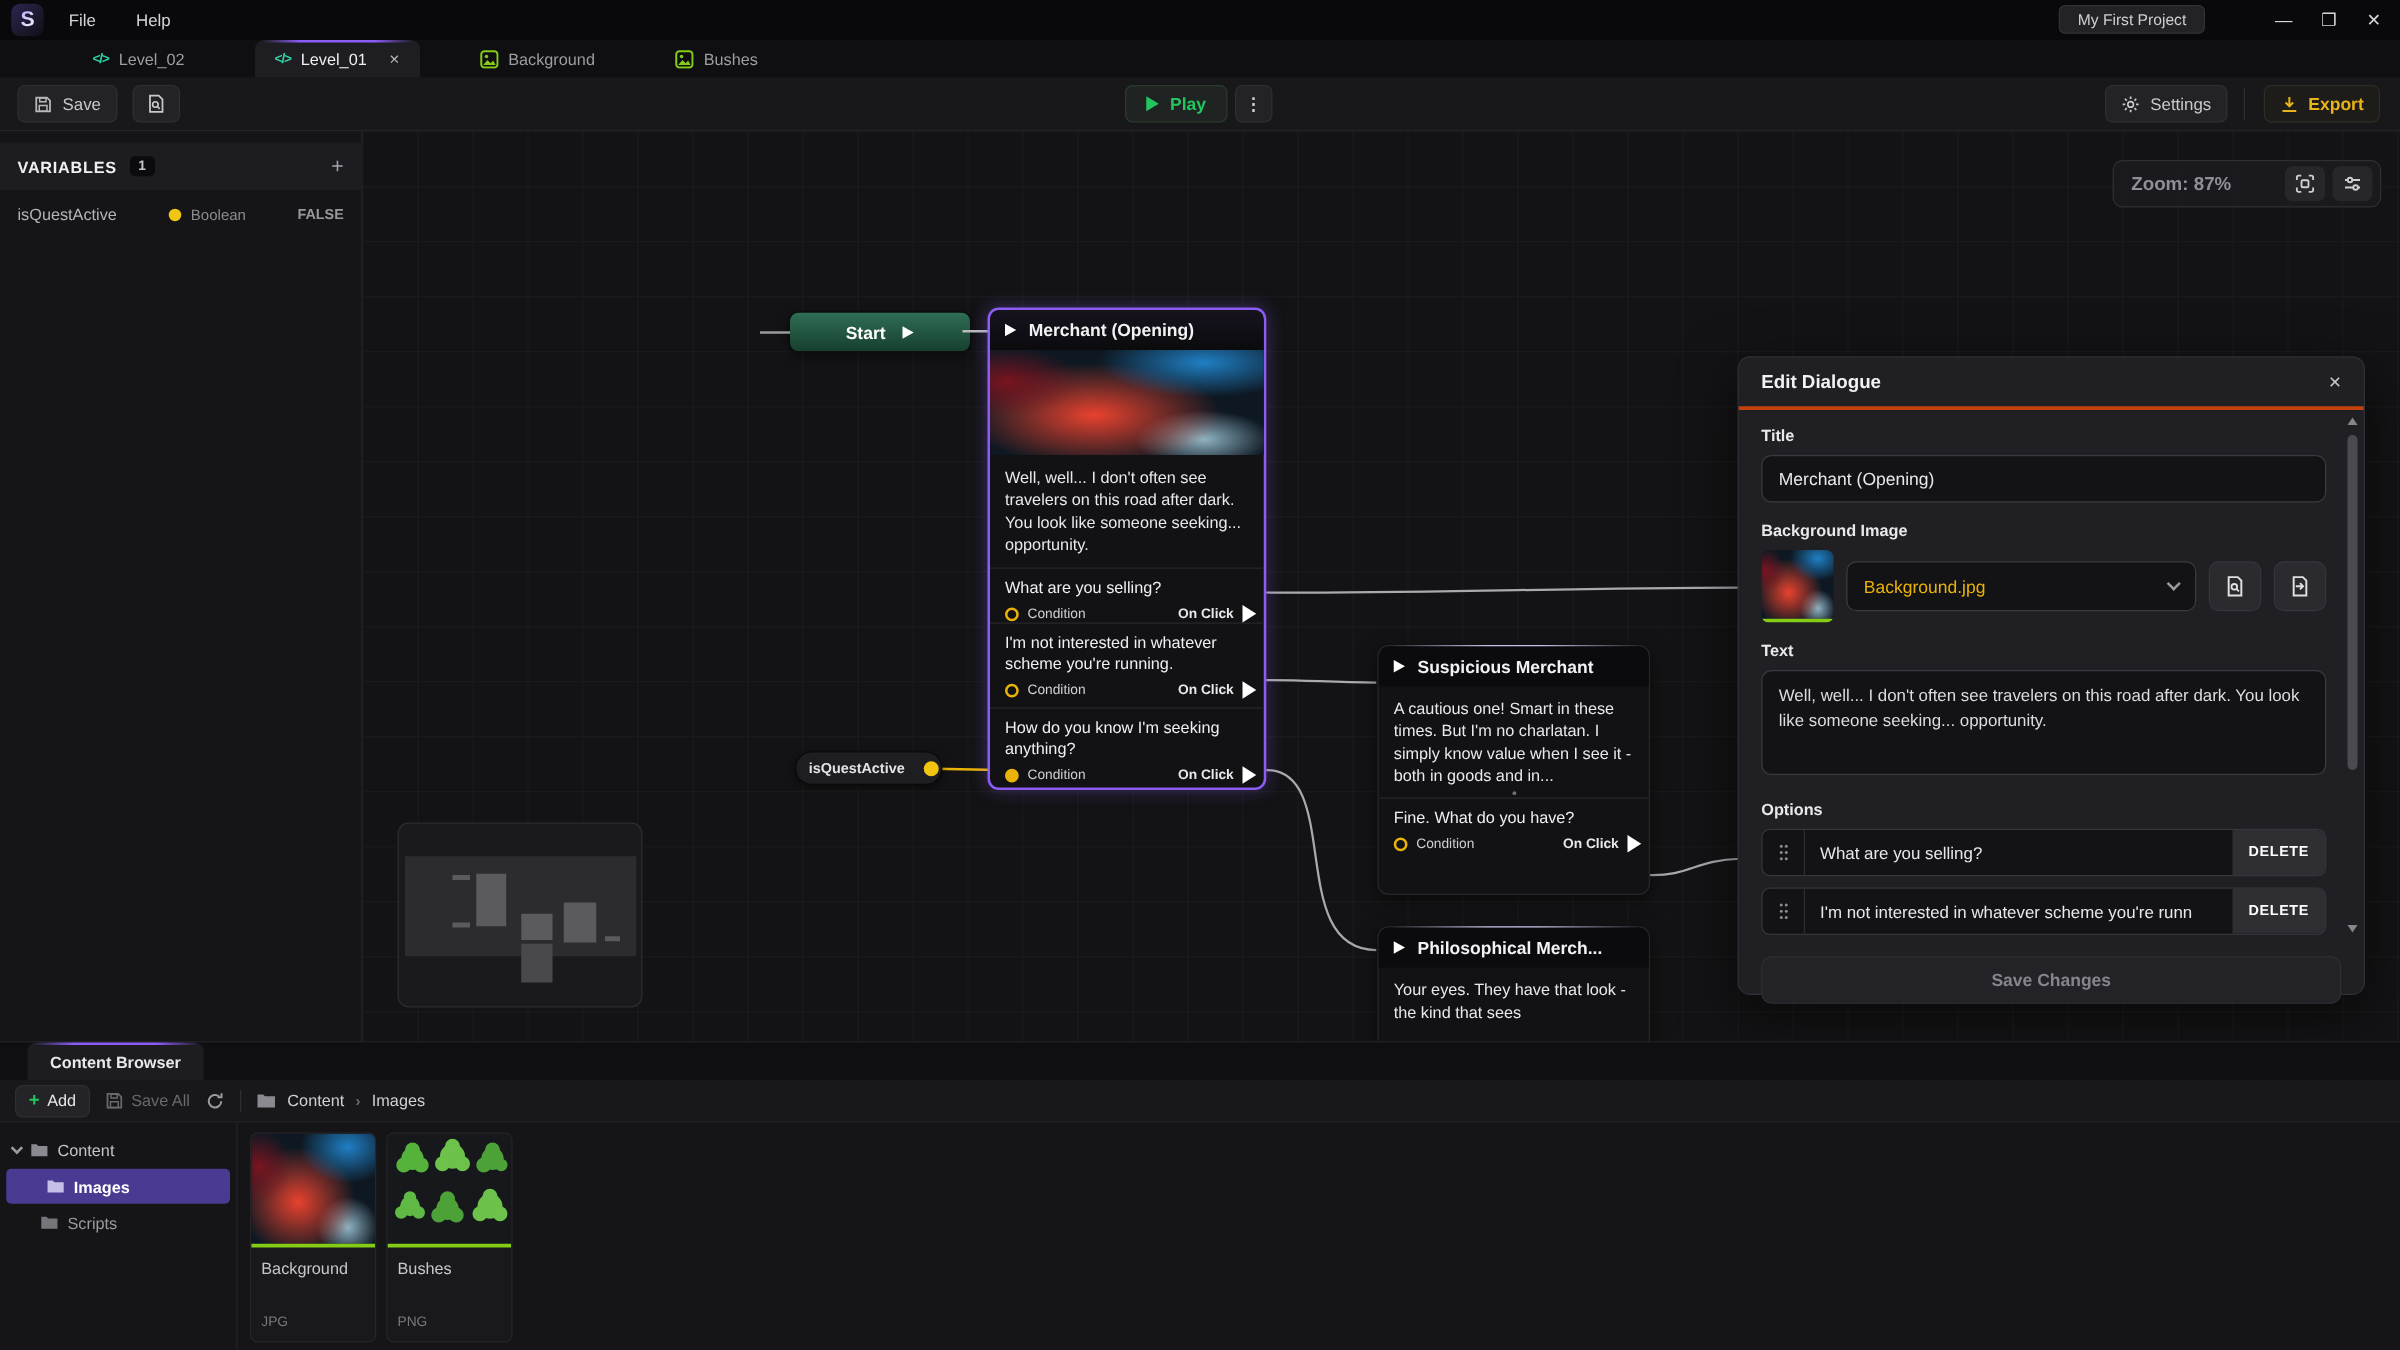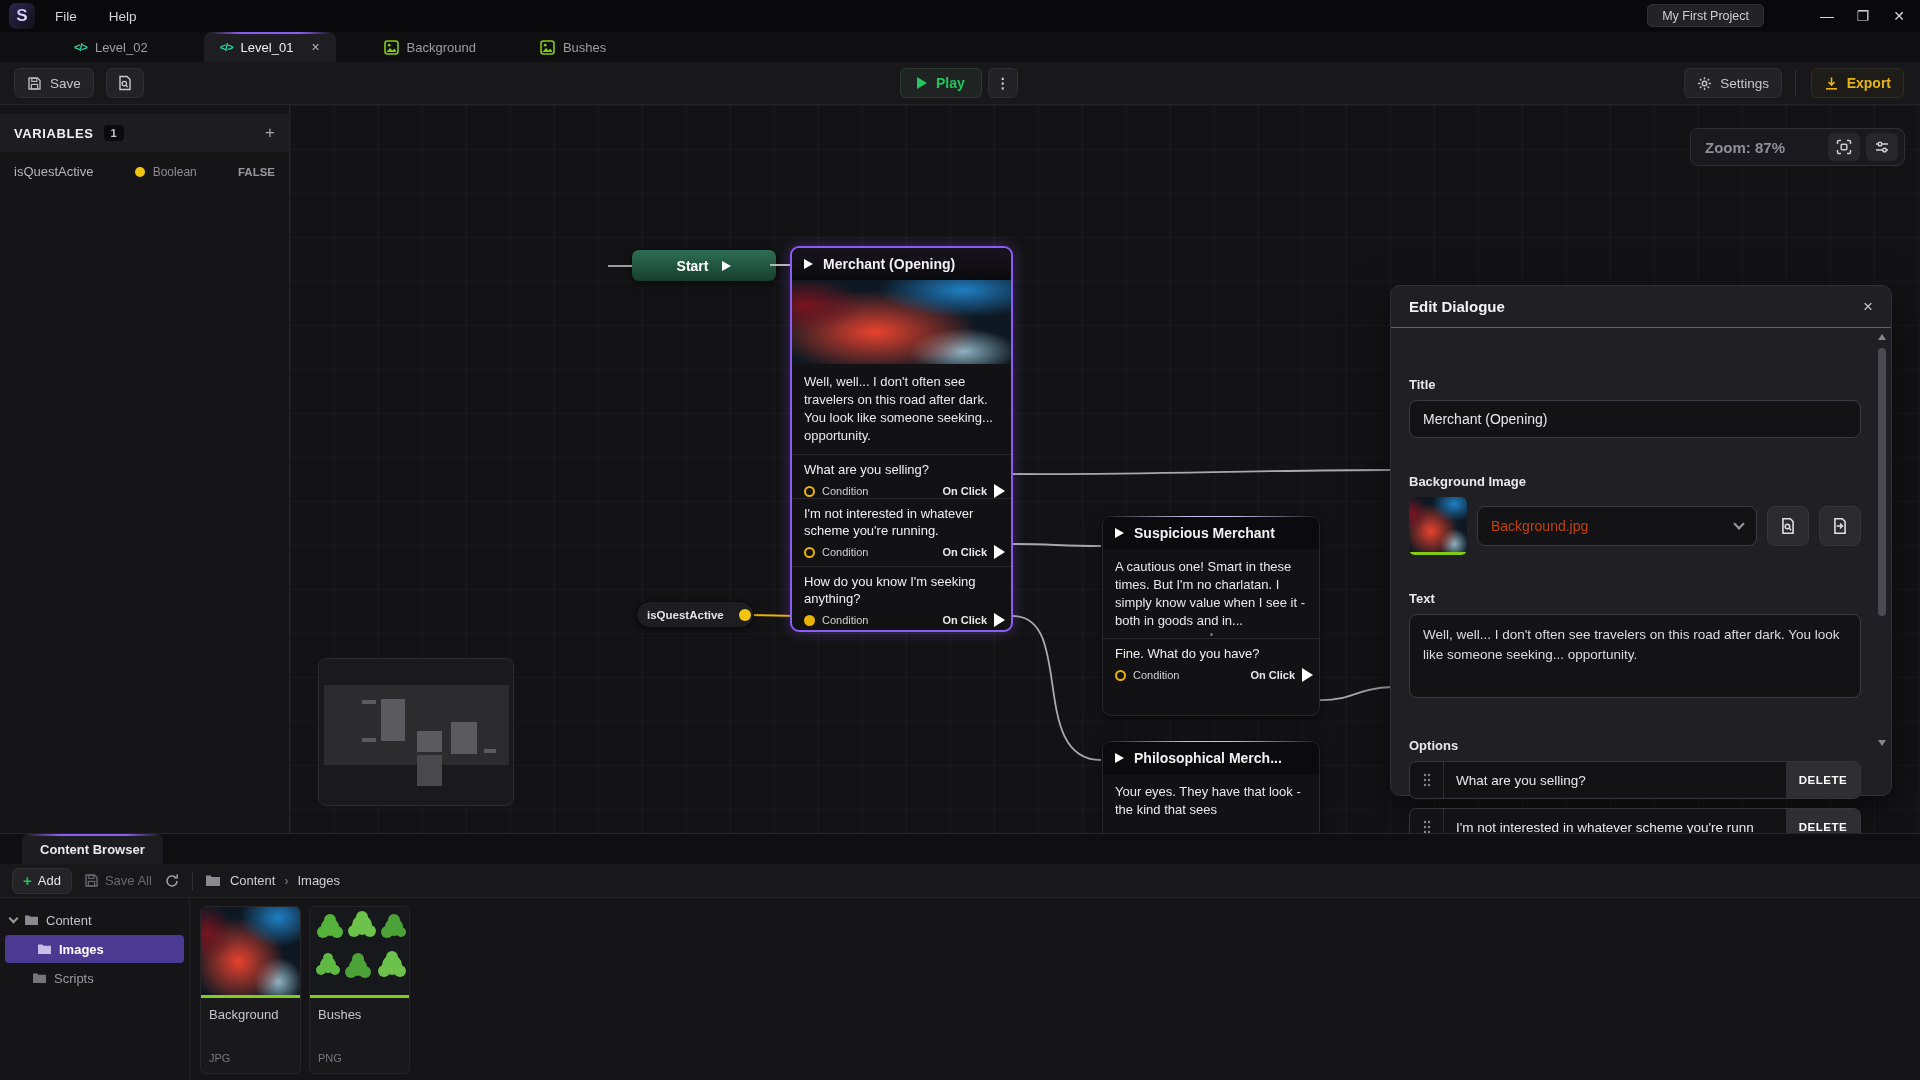--- a/index.html
+++ b/index.html
@@ -103,32 +103,32 @@
   .susp-node { left:1102px; top:516px; width:218px; height:200px; }
   .phil-node { left:1102px; top:741px; width:218px; height:140px; }
   .more-dot { width:3px; height:3px; border-radius:50%; background:#6f6f75; margin:1px auto 2px; }
 
   .var-chip { left:636px; top:601px; width:118px; height:27px; background:#1e1e22; border:1px solid #0a0a0c; border-radius:14px; display:flex; align-items:center; padding:0 10px; box-shadow:0 2px 6px rgba(0,0,0,.5); z-index:2; }
   .var-chip-label { font-size:11.5px; font-weight:bold; color:#e4e4e7; }
   .var-chip .dot-yellow { position:absolute; right:2px; width:12px; height:12px; }
 
   
   .edit-panel { left:1390px; top:285px; width:502px; height:511px; background:#202024; border:1px solid #2f2f35; border-radius:10px; box-shadow:0 14px 44px rgba(0,0,0,.55); z-index:10; }
-  .ep-header { height:42px; display:flex; align-items:center; padding:0 18px; border-bottom:1px solid #c2410c; }
+  .ep-header { height:42px; display:flex; align-items:center; padding:0 18px; border-bottom:3px solid #c2410c; }
   .ep-title { font-size:15px; font-weight:bold; color:#f2f2f4; }
   .ep-close { margin-left:auto; font-size:17px; color:#c6c6ca; }
   .ep-body { padding:13px 30px 0 18px; }
   .ep-label { font-size:13px; font-weight:bold; color:#e9e9ec; margin-bottom:8px; }
   .ep-input { width:100%; height:38px; background:#131316; border:1px solid #3a3a40; border-radius:8px; padding:0 13px; font-size:14px; color:#e8e8ea; font-family:inherit; }
-  .ep-group { margin-bottom:15px;margin-top:36px; }
+  .ep-group { margin-bottom:15px; }
   .bg-row { display:flex; gap:10px; align-items:center; }
   .bg-thumb { width:58px; height:58px; border-radius:6px; overflow:hidden; position:relative; flex:none; }
   .bg-thumb .img { position:absolute; inset:0 0 3px 0; }
   .green-bar { position:absolute; left:0; right:0; bottom:0; height:3px; background:#84cc16; }
-  .ep-select { flex:1; height:40px; background:#131316; border:1px solid #3a3a40; border-radius:8px; display:flex; align-items:center; padding:0 13px; font-size:14px; color:#c2410c; }
+  .ep-select { flex:1; height:40px; background:#131316; border:1px solid #3a3a40; border-radius:8px; display:flex; align-items:center; padding:0 13px; font-size:14px; color:#eab308; }
   .chev-down { width:8px; height:8px; border-right:2px solid #9a9aa0; border-bottom:2px solid #9a9aa0; transform:rotate(45deg); margin-left:auto; margin-top:-4px; }
   .ep-sq-btn { width:42px; height:40px; background:#2a2a2f; border:1px solid #35353b; border-radius:8px; display:flex; align-items:center; justify-content:center; flex:none; }
   .ep-textarea { width:100%; height:84px; background:#131316; border:1px solid #3a3a40; border-radius:8px; padding:10px 13px; font-size:13.5px; line-height:1.5; color:#dcdcdf; font-family:inherit; resize:none; }
   .ep-opt-row { display:flex; align-items:stretch; height:38px; margin-bottom:9px; border:1px solid #35353b; border-radius:7px; background:#131316; overflow:hidden; }
   .drag-cell { width:34px; display:flex; align-items:center; justify-content:center; border-right:1px solid #2c2c31; flex:none; }
   .ep-opt-input { flex:1; min-width:0; background:transparent; border:none; outline:none; padding:0 12px; font-size:13.5px; color:#e8e8ea; font-family:inherit; white-space:nowrap; overflow:hidden; }
   .del-btn { width:74px; background:#2e2e33; border:none; color:#fff; font-size:11.5px; font-weight:bold; letter-spacing:.5px; flex:none; font-family:inherit; }
   .ep-footer { display:flex; gap:12px; padding:8px 18px 0; margin-top:4px; }
   .add-opt-btn { flex:1; height:38px; background:#2e2e33; border:1px solid #3a3a40; border-radius:8px; color:#f0f0f2; font-size:14px; font-weight:bold; font-family:inherit; }
   .save-changes-btn { flex:1; height:38px; background:#232327; border:1px solid #2e2e33; border-radius:8px; color:#85858c; font-size:14px; font-weight:bold; font-family:inherit; }

